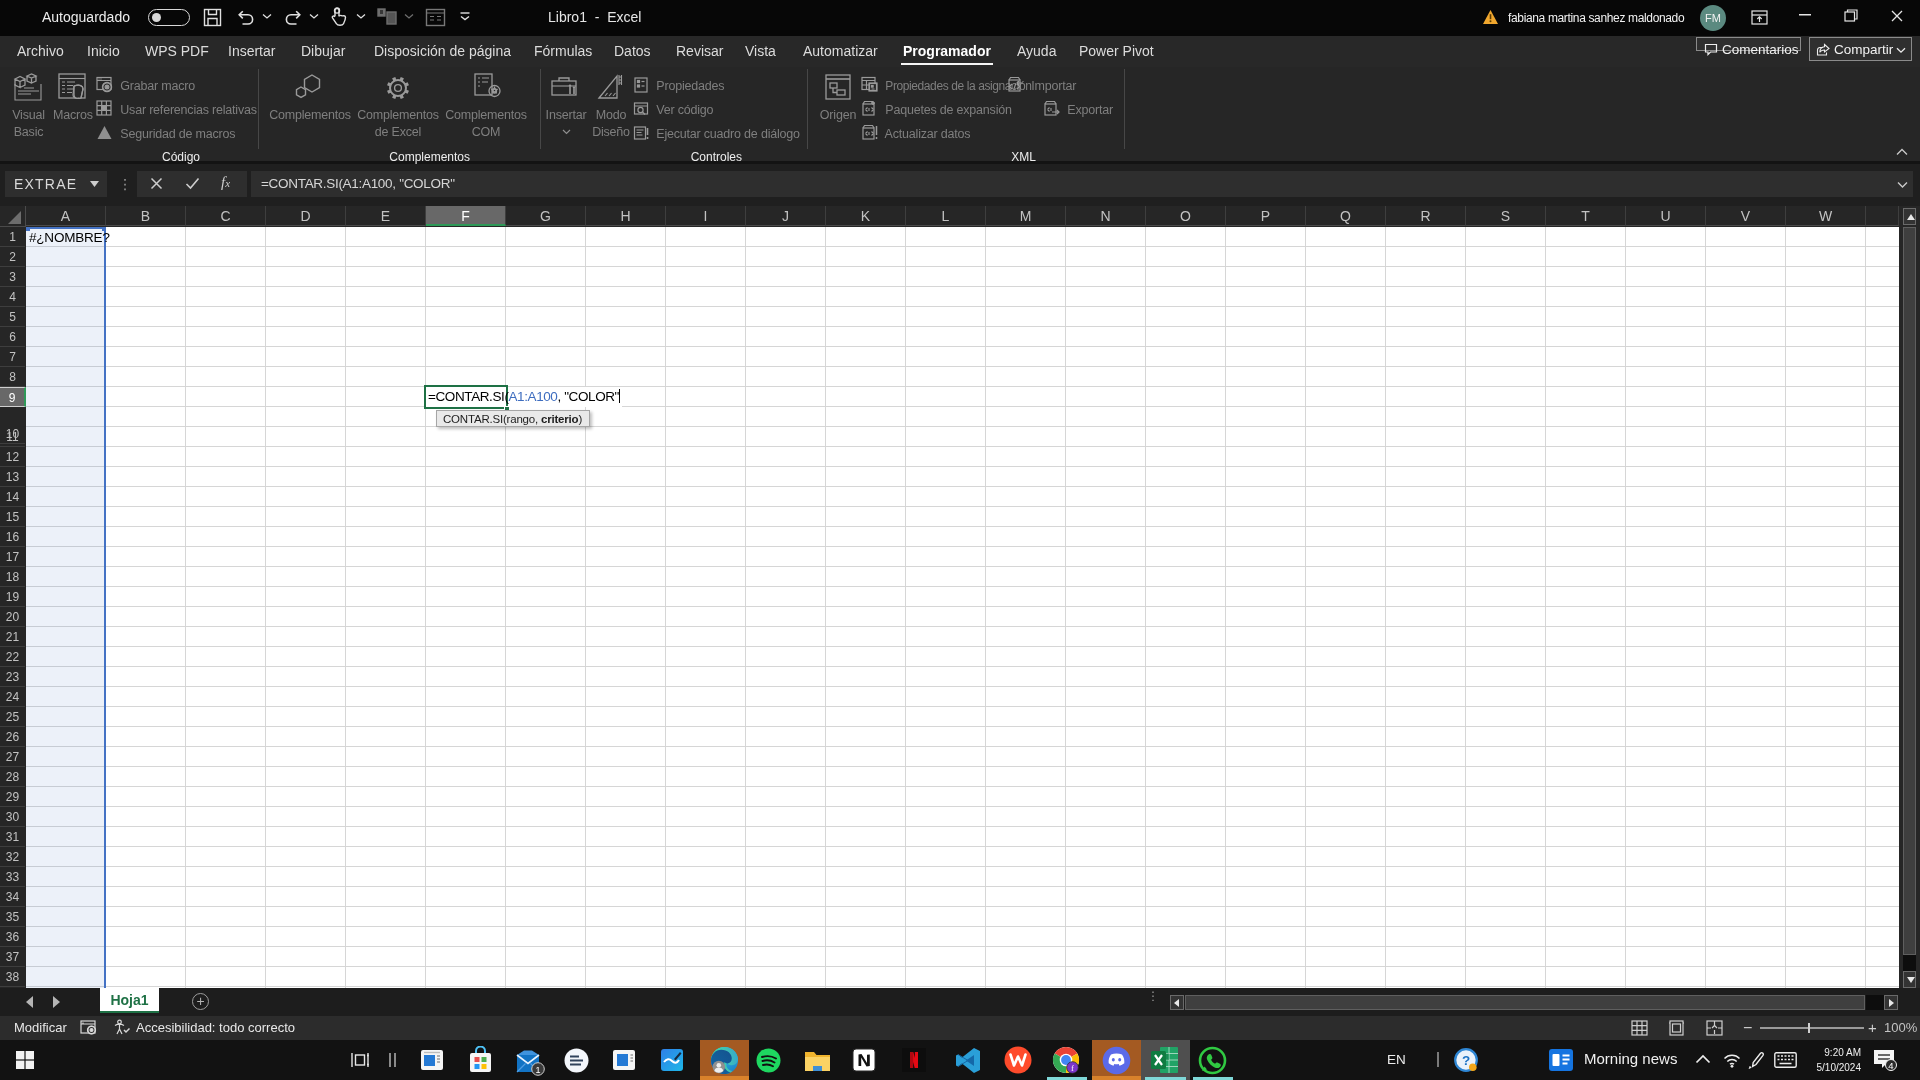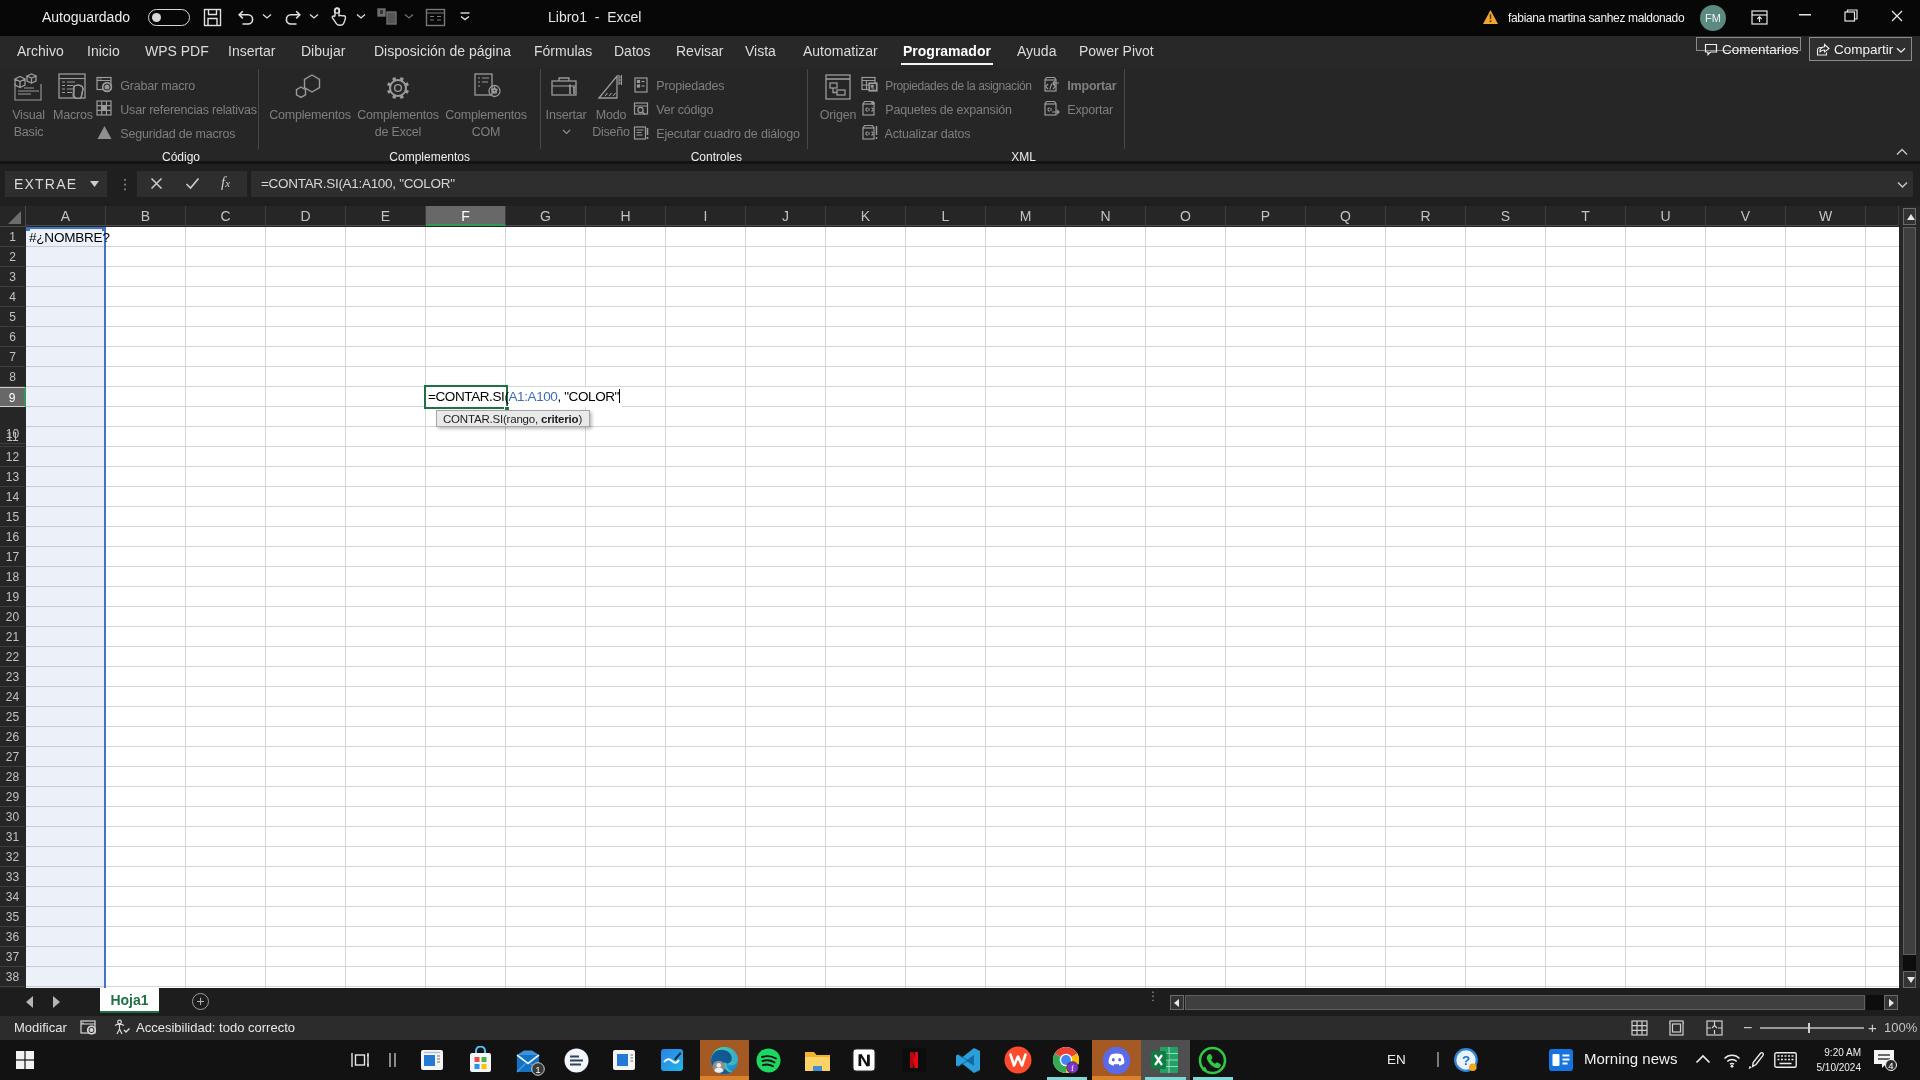--- a/index.html
+++ b/index.html
@@ -327,21 +327,21 @@
     </div>
     <div class="smallitem" style="left:861px; top:56px;">
       <svg width="17" height="17" viewBox="0 0 17 17" fill="none" stroke="#9a9a9a" stroke-width="1.2">
           <rect x="2" y="4" width="11" height="11"></rect>
           <path d="M2 4 l1.5-2.5 h8 L13 4"></path>
           <path d="M4.5 9.5 l2-2 M4.5 9.5 l2 2 M10.5 7.5 l2 2 M12.5 9.5 l-2 2 M8 8 v3" stroke-width="1.1"></path>
           <path d="M15.5 2 v9 M15.5 13 v2" stroke-width="1.5"></path>
         </svg>
       <span>Actualizar datos</span>
     </div>
-    <div class="smallitem" style="left:1043px; top:8px;font-weight:bold;">
+    <div class="smallitem" style="left:1007px; top:8px;">
       <svg width="17" height="17" viewBox="0 0 17 17" fill="none" stroke="#9a9a9a" stroke-width="1.2">
           <rect x="2" y="4" width="11" height="11"></rect>
           <path d="M2 4 l1.5-2.5 h8 L13 4"></path>
           <path d="M5 8 l-2.5 2.5 L5 13 M10 8 l2.5 2.5 L10 13 M8.8 7.5 l-2 6" stroke-width="1.1"></path>
           <path d="M16 7 h-6 M12 5 l-2 2 2 2" stroke-width="1.2"></path>
         </svg>
       <span>Importar</span>
     </div>
     <div class="smallitem" style="left:1043px; top:32px;">
       <svg width="17" height="17" viewBox="0 0 17 17" fill="none" stroke="#9a9a9a" stroke-width="1.2">

